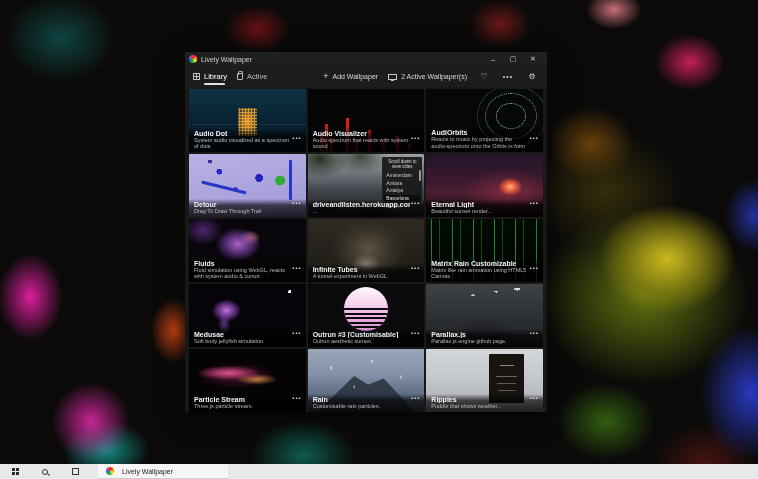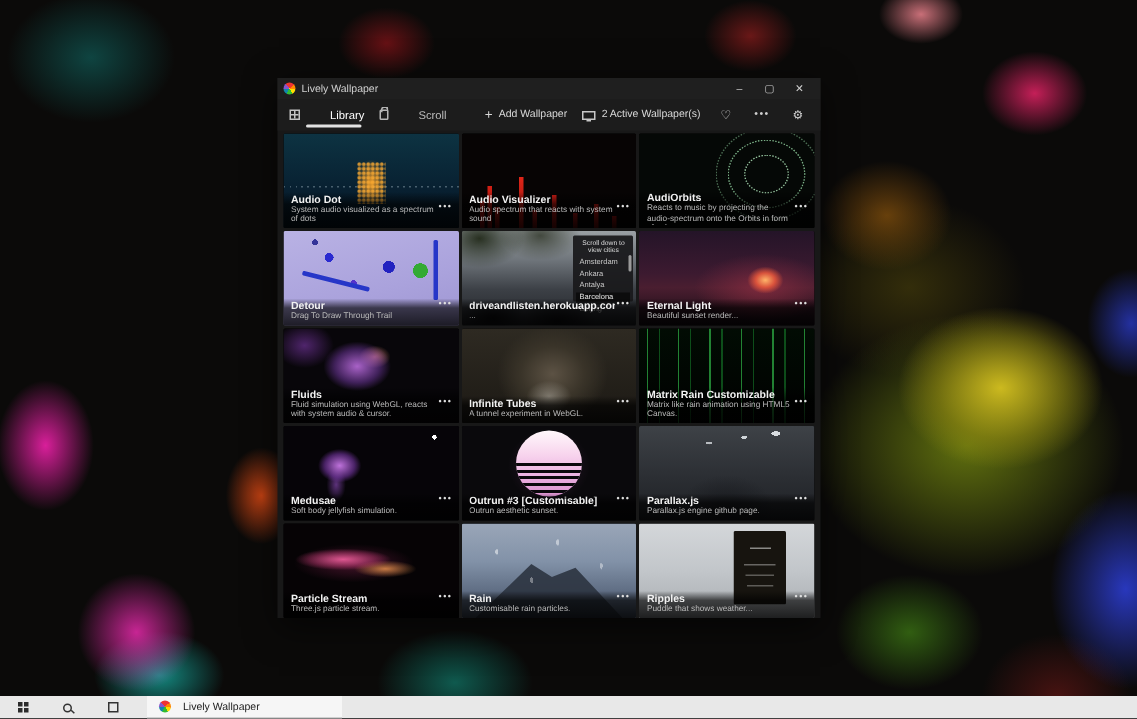--- a/index.html
+++ b/index.html
@@ -35,21 +35,21 @@
     background:#181818; box-shadow:0 6px 22px rgba(0,0,0,.6); display:flex; flex-direction:column; }
   .titlebar { height:14px; background:#1f1f1f; display:flex; align-items:center; padding:0 4px; flex:0 0 auto; }
   .appicon { width:8px; height:8px; border-radius:50%; margin-right:4px;
     background:conic-gradient(#e33 0 14%, #f80 14% 28%, #fd0 28% 42%, #3b3 42% 58%, #18a 58% 74%, #85c 74% 88%, #e33 88% 100%); }
   .titletext { font-size:7px; color:#cfcfcf; flex:1 1 auto; }
   .winbtns { display:flex; gap:0; }
   .winbtn { width:20px; height:14px; display:flex; align-items:center; justify-content:center;
     font-size:7px; color:#cfcfcf; cursor:default; }
 
   .toolbar { height:21px; background:#1c1c1c; display:flex; align-items:center; padding:0 8px; gap:10px; flex:0 0 auto; }
-  .tab { display:flex; align-items:center; gap:20px; font-size:7.5px; color:#bdbdbd; position:relative; height:100%; }
+  .tab { display:flex; align-items:center; gap:4px; font-size:7.5px; color:#bdbdbd; position:relative; height:100%; }
   .tab.active { color:#ffffff; }
   .tab.active .tab-underline { position:absolute; left:11px; right:2px; bottom:2px; height:2px; background:#e2e2e2; border-radius:1px; }
   .ic-grid { width:7px; height:7px; border:1px solid #c2c2c2;
     background:linear-gradient(#c2c2c2,#c2c2c2) 50% 0/1px 100% no-repeat, linear-gradient(#c2c2c2,#c2c2c2) 0 50%/100% 1px no-repeat; }
   .ic-bag { width:6px; height:7px; border:1px solid #b5b5b5; border-radius:1px; position:relative; }
   .ic-bag::before { content:""; position:absolute; left:0px; top:-3px; width:3px; height:3px;
     border:1px solid #b5b5b5; border-bottom:none; border-radius:2px 2px 0 0; }
   .toolbar .spacer { flex:1 1 auto; }
   .tb-action { display:flex; align-items:center; gap:4px; font-size:7px; color:#d8d8d8; }
   .ic-plus { font-size:9px; color:#d8d8d8; line-height:1; }
@@ -199,21 +199,21 @@
   </div>
 
   <div class="toolbar">
     <span class="tab active">
       <span class="ic-grid"></span>
       <span>Library</span>
       <span class="tab-underline"></span>
     </span>
     <span class="tab">
       <span class="ic-bag"></span>
-      <span>Scroll</span>
+      <span>Active</span>
     </span>
     <span class="spacer"></span>
     <span class="tb-action">
       <span class="ic-plus">+</span>
       <span>Add Wallpaper</span>
     </span>
     <span class="tb-action">
       <span class="ic-monitor"></span>
       <span>2 Active Wallpaper(s)</span>
     </span>

